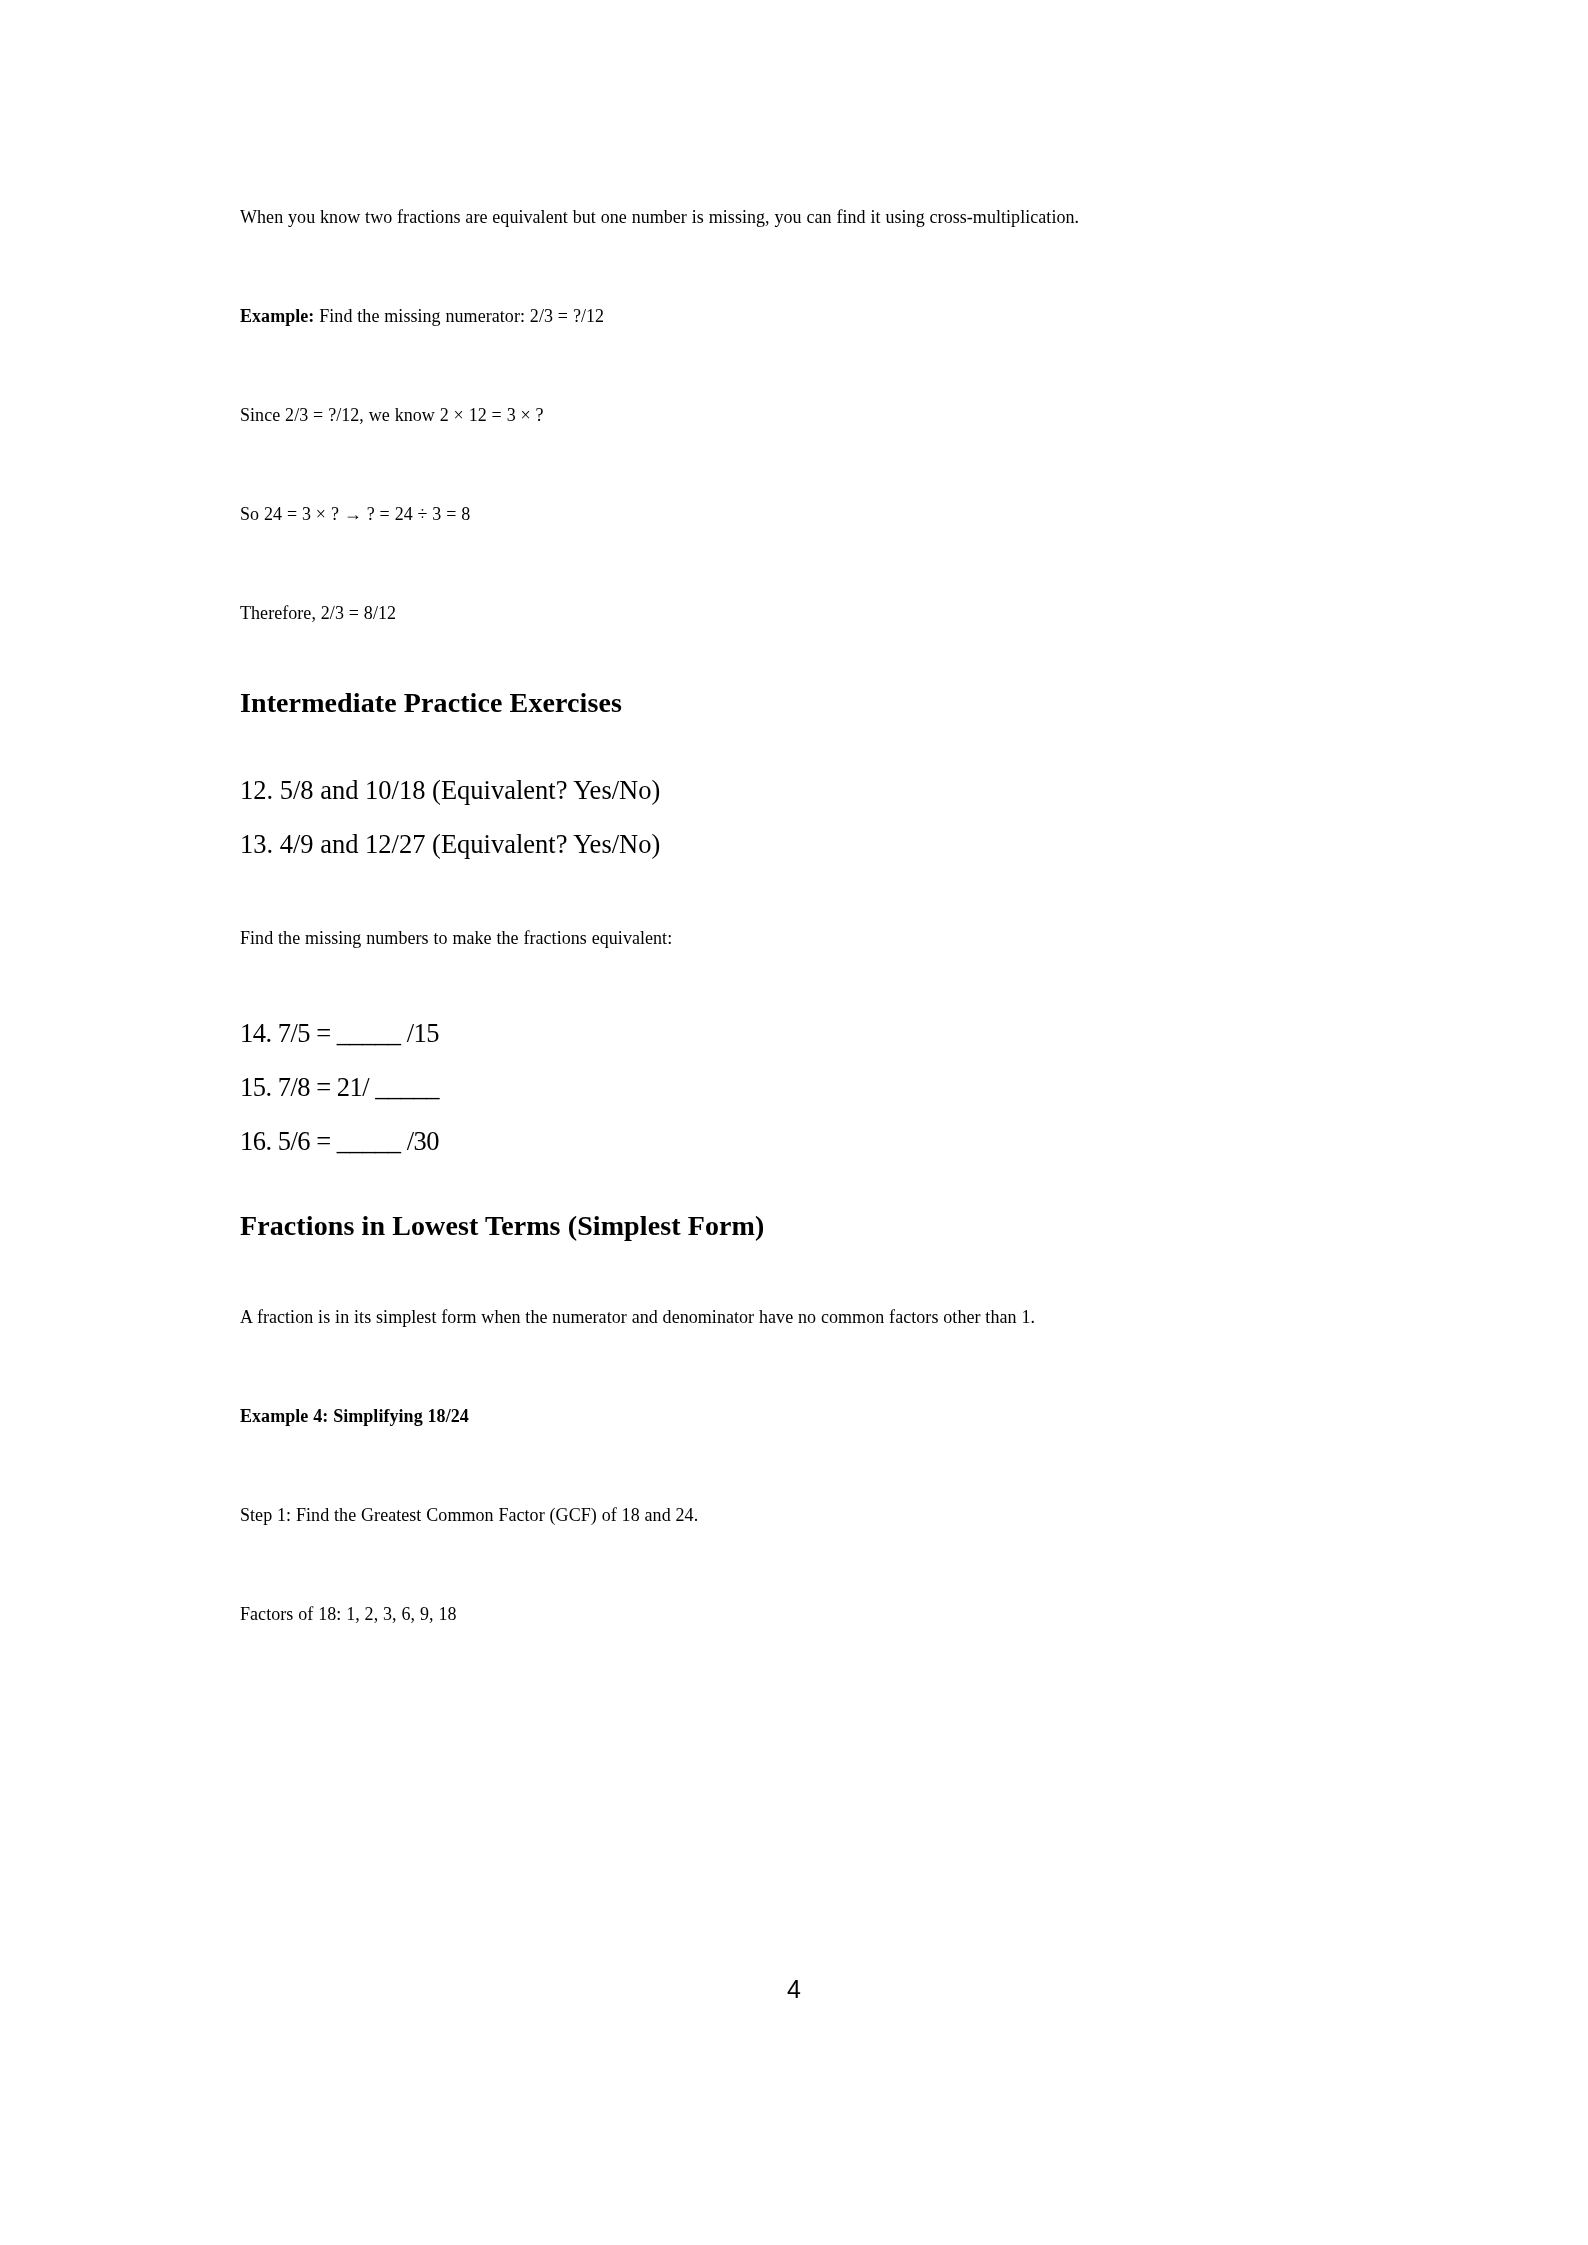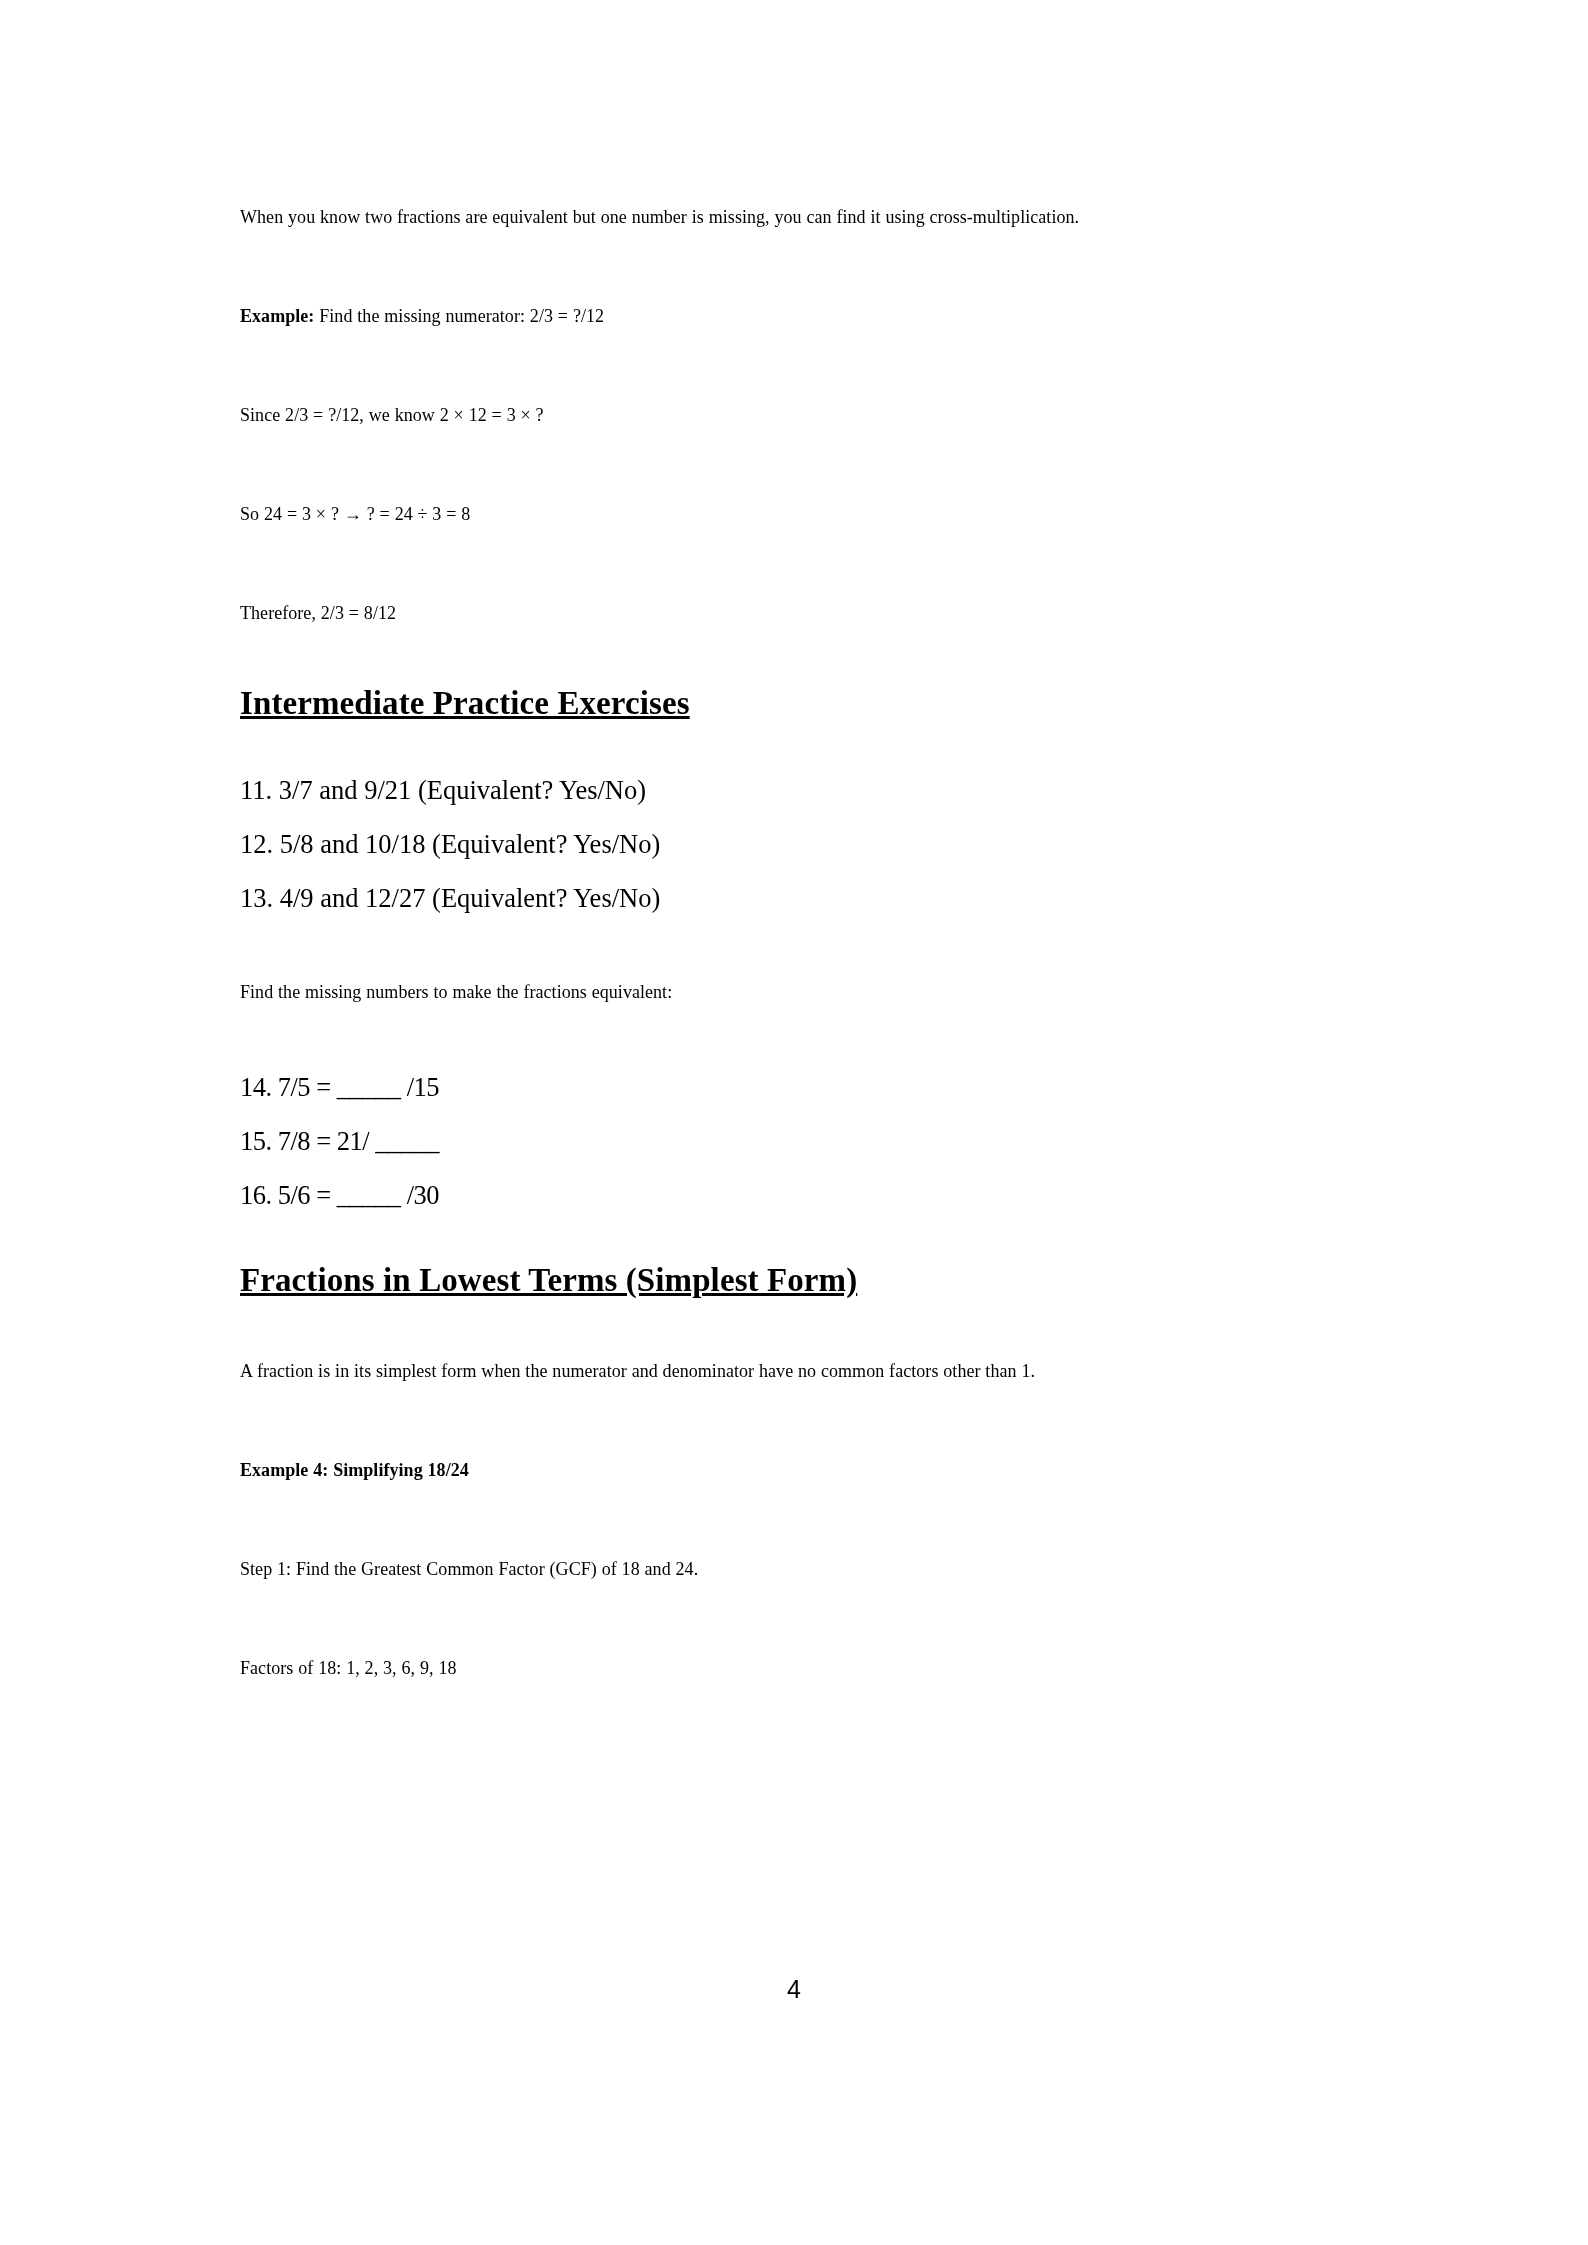--- a/index.html
+++ b/index.html
@@ -26,26 +26,25 @@
   .para {
     font-size: 18px;
     line-height: 63px;
     margin: 0 0 36px 0;
     text-align: left;
     letter-spacing: 0.05px;
     word-spacing: 0.3px;
   }
   
   .heading {
-    font-size: 33px;
+    font-size: 28px;
     font-weight: bold;
     line-height: 44px;
     margin: 28px 0 38px 0;
     letter-spacing: 0.1px;
-    text-decoration: underline;
   }
   .heading.h-lowest {
     margin-top: 24px;
   }
   .bold-lead {
     font-weight: bold;
   }
   
   .ex-list {
     margin: 0 0 36px 0;
@@ -87,21 +86,20 @@
     <p class="para">Since 2/3 = ?/12, we know 2 × 12 = 3 × ?</p>
 
     <p class="para">So 24 = 3 × ? → ? = 24 ÷ 3 = 8</p>
 
     <p class="para">Therefore, 2/3 = 8/12</p>
 
     <h2 class="heading">Intermediate Practice Exercises</h2>
 
 
     <ul class="ex-list">
-      <li>11. 3/7 and 9/21 (Equivalent? Yes/No)</li>
       <li>12. 5/8 and 10/18 (Equivalent? Yes/No)</li>
       <li>13. 4/9 and 12/27 (Equivalent? Yes/No)</li>
     </ul>
 
     <p class="para">Find the missing numbers to make the fractions equivalent:</p>
 
     <ul class="ex-list">
       <li class="blank">14. 7/5 = _____ /15</li>
       <li class="blank">15. 7/8 = 21/ _____</li>
       <li class="blank">16. 5/6 = _____ /30</li>

